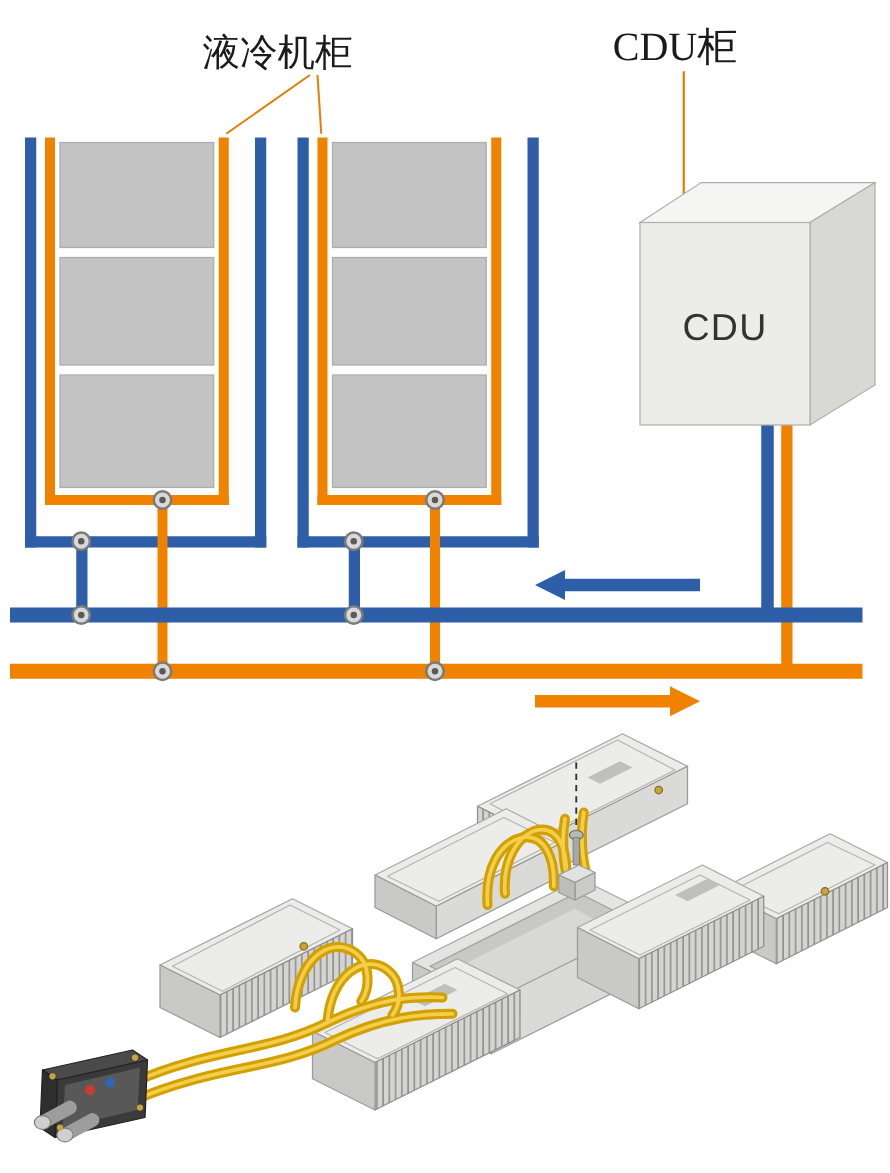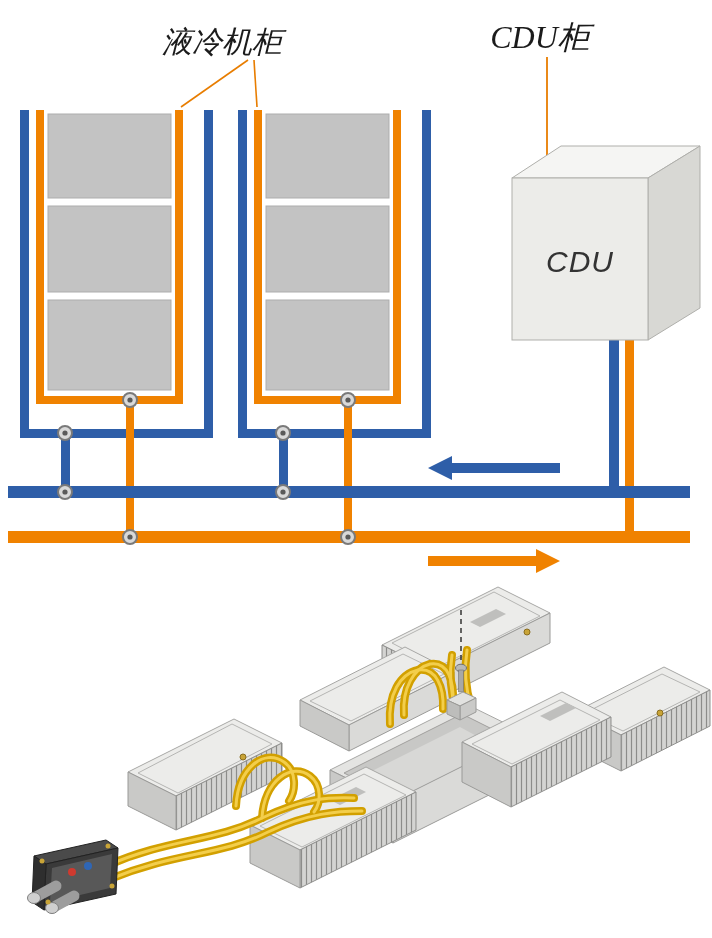--- a/index.html
+++ b/index.html
@@ -1,17 +1,17 @@
 <!DOCTYPE html>
 <html><head>
 <meta charset="utf-8">
 <style>
   html,body{margin:0;padding:0;background:#ffffff;}
   .stage{position:relative;width:712px;height:938px;background:#ffffff;overflow:hidden;
-         font-family:"Liberation Serif","DejaVu Serif",serif;font-style:italic;}
+         font-family:"Liberation Serif","DejaVu Serif",serif;}
   svg{display:block;}
   .cn-label{font-family:"Liberation Serif","DejaVu Serif",serif;font-size:30px;fill:#1b1b1b;}
   .cn-label-big{font-family:"Liberation Serif","DejaVu Serif",serif;font-size:32px;fill:#1b1b1b;}
   .cdu-text{font-family:"Liberation Sans","DejaVu Sans",sans-serif;font-size:30px;fill:#333;letter-spacing:1px;}
 </style>
 </head>
 <body>
 
 <div class="stage">
 <svg width="712" height="938" viewBox="0 0 712 938">

